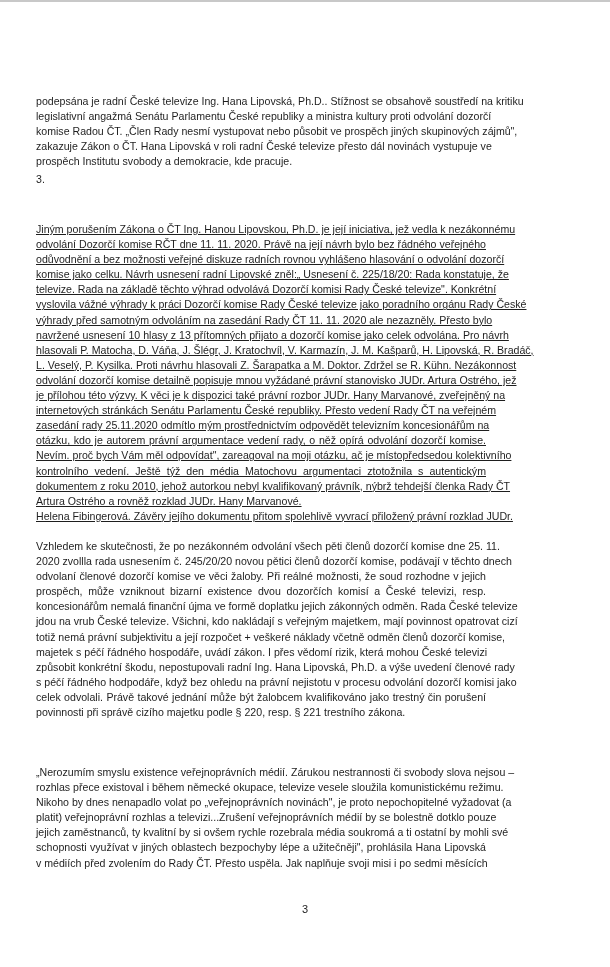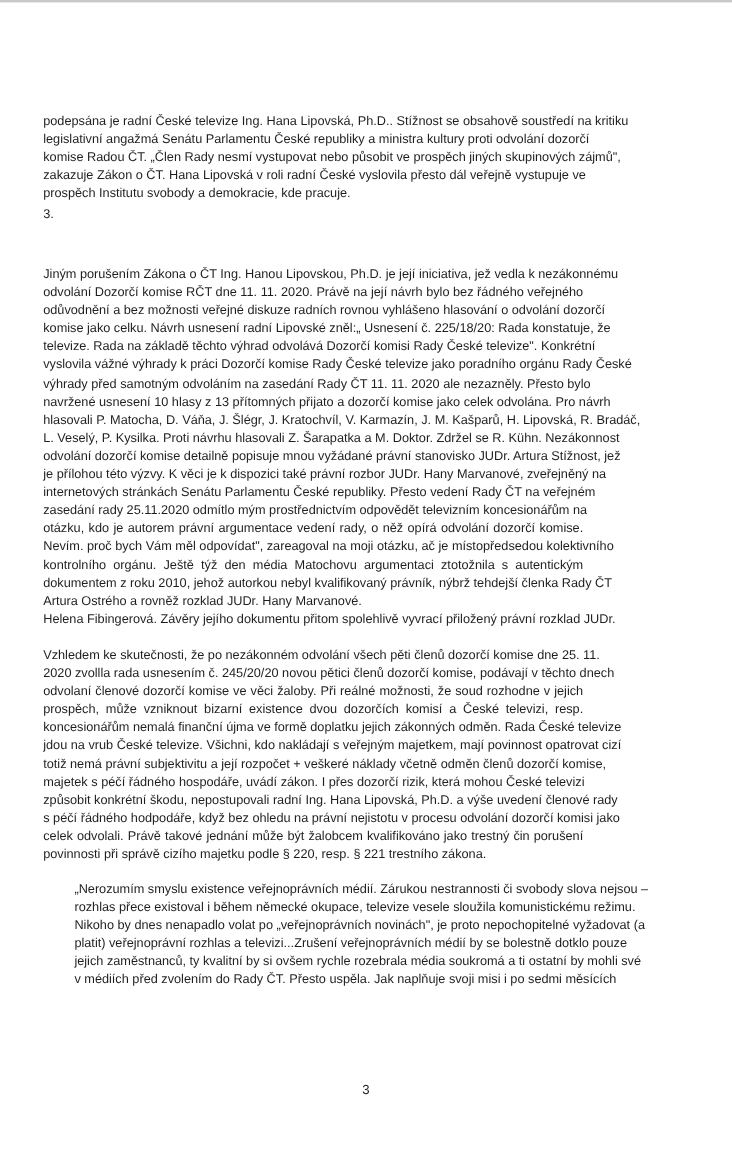--- a/index.html
+++ b/index.html
@@ -13,66 +13,67 @@
 </style>
 </head>
 <body>
 
 <div class="topline"></div>
 
 <div class="para" style="top:95px;">
   <span class="line">podepsána je radní České televize Ing. Hana Lipovská, Ph.D.. Stížnost se obsahově soustředí na kritiku</span>
   <span class="line">legislativní angažmá Senátu Parlamentu České republiky a ministra kultury proti odvolání dozorčí</span>
   <span class="line">komise Radou ČT. „Člen Rady nesmí vystupovat nebo působit ve prospěch jiných skupinových zájmů",</span>
-  <span class="line">zakazuje Zákon o ČT. Hana Lipovská v roli radní České vyslovila přesto dál veřejně vystupuje ve</span>
+  <span class="line">zakazuje Zákon o ČT. Hana Lipovská v roli radní České televize přesto dál novinách vystupuje ve</span>
   <span class="line last">prospěch Institutu svobody a demokracie, kde pracuje.</span>
 </div>
 
 <div class="heading">3.</div>
 
-<div class="para" style="top:223px;">
+<div class="para" style="top:223px;text-decoration:underline;">
   <span class="line">Jiným porušením Zákona o ČT Ing. Hanou Lipovskou, Ph.D. je její iniciativa, jež vedla k nezákonnému</span>
   <span class="line">odvolání Dozorčí komise RČT dne 11. 11. 2020. Právě na její návrh bylo bez řádného veřejného</span>
   <span class="line">odůvodnění a bez možnosti veřejné diskuze radních rovnou vyhlášeno hlasování o odvolání dozorčí</span>
   <span class="line">komise jako celku. Návrh usnesení radní Lipovské zněl:„ Usnesení č. 225/18/20: Rada konstatuje, že</span>
   <span class="line">televize. Rada na základě těchto výhrad odvolává Dozorčí komisi Rady České televize". Konkrétní</span>
   <span class="line">vyslovila vážné výhrady k práci Dozorčí komise Rady České televize jako poradního orgánu Rady České</span>
   <span class="line">výhrady před samotným odvoláním na zasedání Rady ČT 11. 11. 2020 ale nezazněly. Přesto bylo</span>
   <span class="line">navržené usnesení 10 hlasy z 13 přítomných přijato a dozorčí komise jako celek odvolána. Pro návrh</span>
   <span class="line">hlasovali P. Matocha, D. Váňa, J. Šlégr, J. Kratochvíl, V. Karmazín, J. M. Kašparů, H. Lipovská, R. Bradáč,</span>
   <span class="line">L. Veselý, P. Kysilka. Proti návrhu hlasovali Z. Šarapatka a M. Doktor. Zdržel se R. Kühn. Nezákonnost</span>
-  <span class="line">odvolání dozorčí komise detailně popisuje mnou vyžádané právní stanovisko JUDr. Artura Stížnost, jež</span>
+  <span class="line">odvolání dozorčí komise detailně popisuje mnou vyžádané právní stanovisko JUDr. Artura Ostrého, jež</span>
   <span class="line">je přílohou této výzvy. K věci je k dispozici také právní rozbor JUDr. Hany Marvanové, zveřejněný na</span>
   <span class="line">internetových stránkách Senátu Parlamentu České republiky. Přesto vedení Rady ČT na veřejném</span>
   <span class="line">zasedání rady 25.11.2020 odmítlo mým prostřednictvím odpovědět televizním koncesionářům na</span>
   <span class="line">otázku, kdo je autorem právní argumentace vedení rady, o něž opírá odvolání dozorčí komise.</span>
   <span class="line">Nevím. proč bych Vám měl odpovídat", zareagoval na moji otázku, ač je místopředsedou kolektivního</span>
-  <span class="line">kontrolního orgánu. Ještě týž den média Matochovu argumentaci ztotožnila s autentickým</span>
+  <span class="line">kontrolního vedení. Ještě týž den média Matochovu argumentaci ztotožnila s autentickým</span>
   <span class="line">dokumentem z roku 2010, jehož autorkou nebyl kvalifikovaný právník, nýbrž tehdejší členka Rady ČT</span>
   <span class="line last">Artura Ostrého a rovněž rozklad JUDr. Hany Marvanové.</span>
   <span class="line">Helena Fibingerová. Závěry jejího dokumentu přitom spolehlivě vyvrací přiložený právní rozklad JUDr.</span>
 </div>
 
 <div class="para" style="top:540px;">
   <span class="line">Vzhledem ke skutečnosti, že po nezákonném odvolání všech pěti členů dozorčí komise dne 25. 11.</span>
   <span class="line">2020 zvollla rada usnesením č. 245/20/20 novou pětici členů dozorčí komise, podávají v těchto dnech</span>
   <span class="line">odvolaní členové dozorčí komise ve věci žaloby. Při reálné možnosti, že soud rozhodne v jejich</span>
   <span class="line">prospěch, může vzniknout bizarní existence dvou dozorčích komisí a České televizi, resp.</span>
   <span class="line">koncesionářům nemalá finanční újma ve formě doplatku jejich zákonných odměn. Rada České televize</span>
   <span class="line">jdou na vrub České televize. Všichni, kdo nakládají s veřejným majetkem, mají povinnost opatrovat cizí</span>
   <span class="line">totiž nemá právní subjektivitu a její rozpočet + veškeré náklady včetně odměn členů dozorčí komise,</span>
-  <span class="line">majetek s péčí řádného hospodáře, uvádí zákon. I přes dozorčí rizik, která mohou České televizi</span>
+  <span class="line">majetek s péčí řádného hospodáře, uvádí zákon. I přes vědomí rizik, která mohou České televizi</span>
   <span class="line">způsobit konkrétní škodu, nepostupovali radní Ing. Hana Lipovská, Ph.D. a výše uvedení členové rady</span>
   <span class="line">s péčí řádného hodpodáře, když bez ohledu na právní nejistotu v procesu odvolání dozorčí komisi jako</span>
   <span class="line">celek odvolali. Právě takové jednání může být žalobcem kvalifikováno jako trestný čin porušení</span>
   <span class="line last">povinnosti při správě cizího majetku podle § 220, resp. § 221 trestního zákona.</span>
 </div>
 
-<div class="para" style="top:735px;margin-left:26px;">
+<div class="para" style="top:766px;">
   <span class="line">„Nerozumím smyslu existence veřejnoprávních médií. Zárukou nestrannosti či svobody slova nejsou –</span>
   <span class="line">rozhlas přece existoval i během německé okupace, televize vesele sloužila komunistickému režimu.</span>
   <span class="line">Nikoho by dnes nenapadlo volat po „veřejnoprávních novinách", je proto nepochopitelné vyžadovat (a</span>
   <span class="line">platit) veřejnoprávní rozhlas a televizi...Zrušení veřejnoprávních médií by se bolestně dotklo pouze</span>
   <span class="line">jejich zaměstnanců, ty kvalitní by si ovšem rychle rozebrala média soukromá a ti ostatní by mohli své</span>
+  <span class="line">schopnosti využívat v jiných oblastech bezpochyby lépe a užitečněji", prohlásila Hana Lipovská</span>
   <span class="line">v médiích před zvolením do Rady ČT. Přesto uspěla. Jak naplňuje svoji misi i po sedmi měsících</span>
 </div>
 
 <div class="pageno">3</div>
 
 </body></html>

